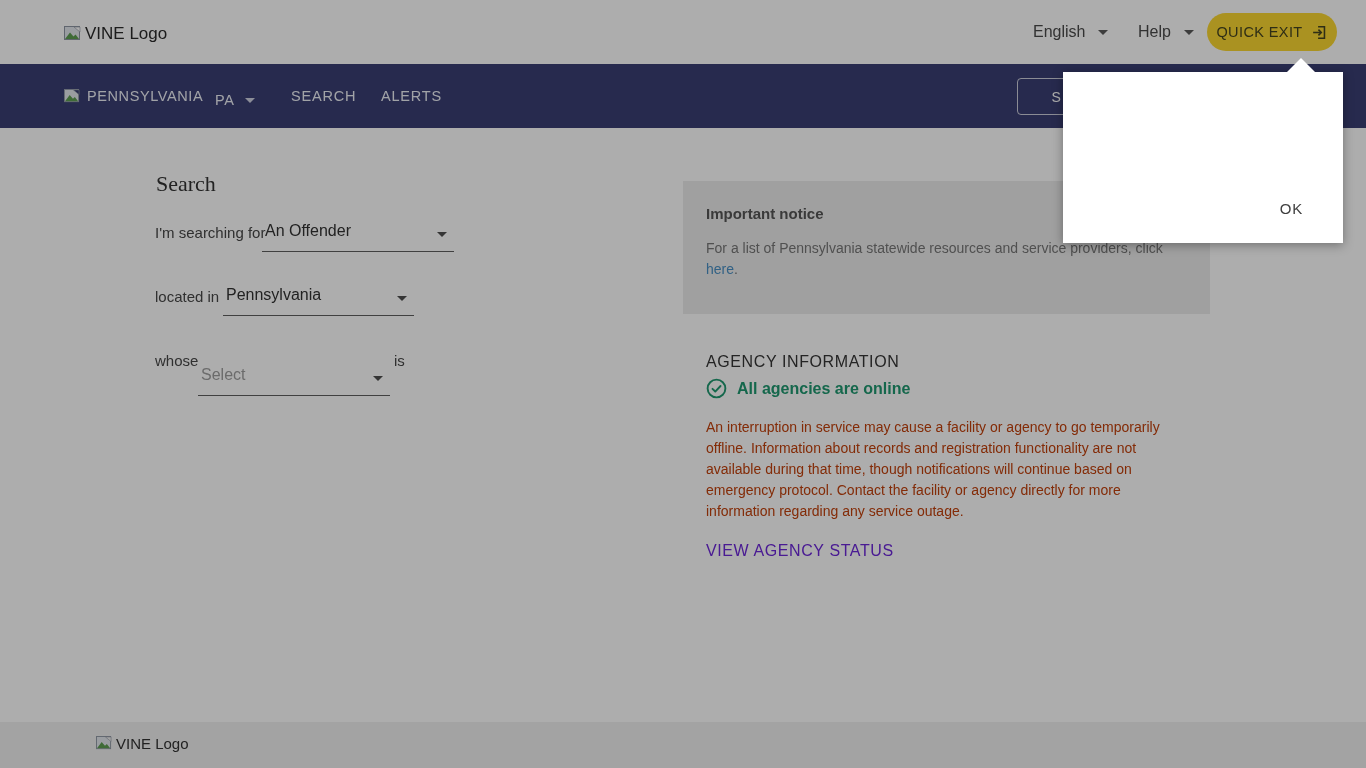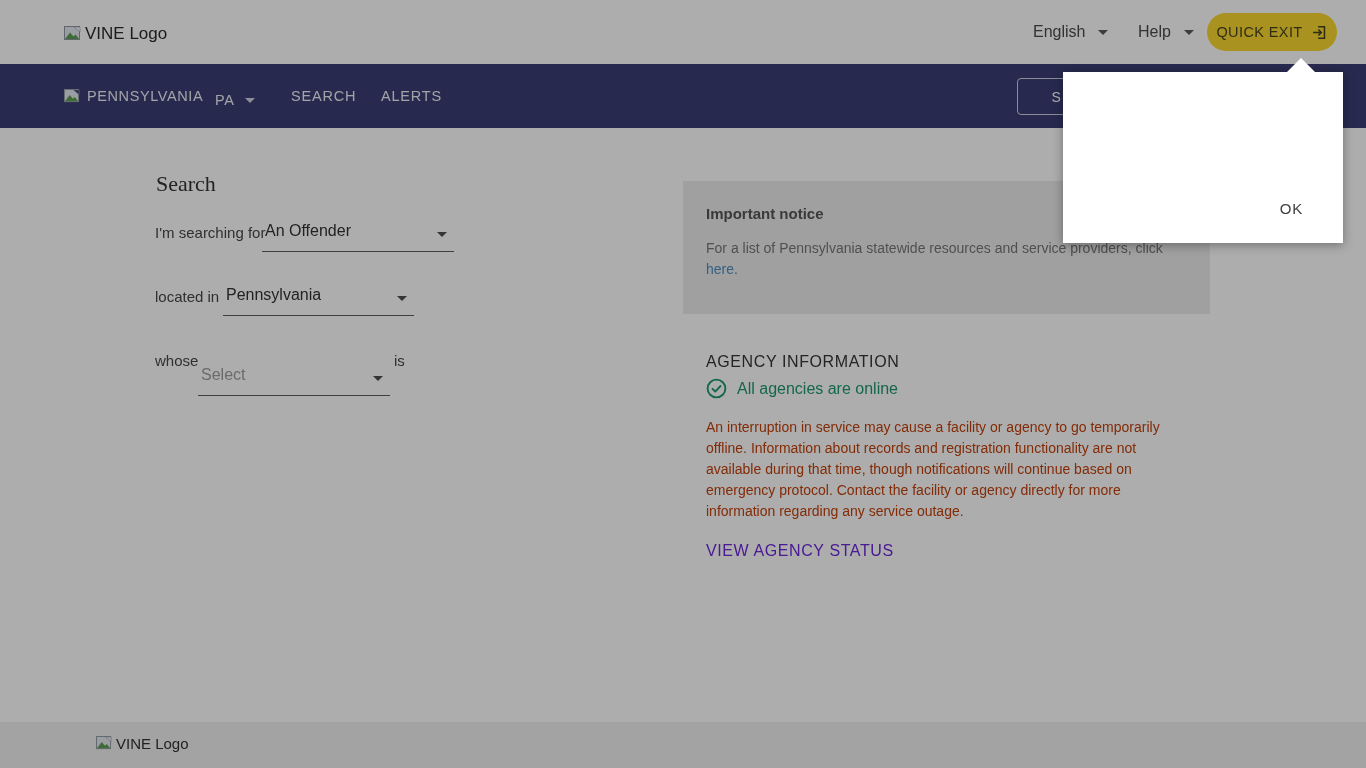--- a/index.html
+++ b/index.html
@@ -56,21 +56,21 @@
   
   .notice-box { position:absolute; left:683px; top:181px; width:527px; height:133px;
                 background:#ececec; z-index:1; }
   .notice-title { position:absolute; left:23px; top:24px; font-size:15px; font-weight:bold; color:#565656; }
   .notice-text { position:absolute; left:23px; top:57px; font-size:14px; line-height:21px;
                  color:#767676; white-space:pre; }
   .link-blue { color:#4a90c4; cursor:pointer; }
 
   .agency-title { position:absolute; left:706px; top:341px; font-size:16px; letter-spacing:.6px;
                   color:#353535; z-index:1;margin-top:12px; }
-  .status-row { position:absolute; left:706px; top:378px; display:flex; align-items:center; gap:10px; z-index:1; }
+  .status-row { position:absolute; left:706px; top:378px; display:flex; align-items:center; gap:10px; z-index:1;font-weight:bold; }
   .status-text { font-size:16px; color:#1f9970; }
   .agency-paragraph { position:absolute; left:706px; top:417px; width:500px; font-size:14px;
                       line-height:21px; color:#c2410c; white-space:pre; z-index:1; }
   .view-status { position:absolute; left:706px; top:542px; font-size:16px; letter-spacing:.6px;
                  color:#6d28d9; cursor:pointer; z-index:1; }
 
   
   .footer { position:absolute; left:0; top:722px; width:1366px; height:46px; background:#f0f0f0; z-index:1; }
   .footer-brand { position:absolute; left:96px; top:13px; display:flex; align-items:center; gap:3px;
                   font-size:15px; color:#333333; cursor:pointer; }

